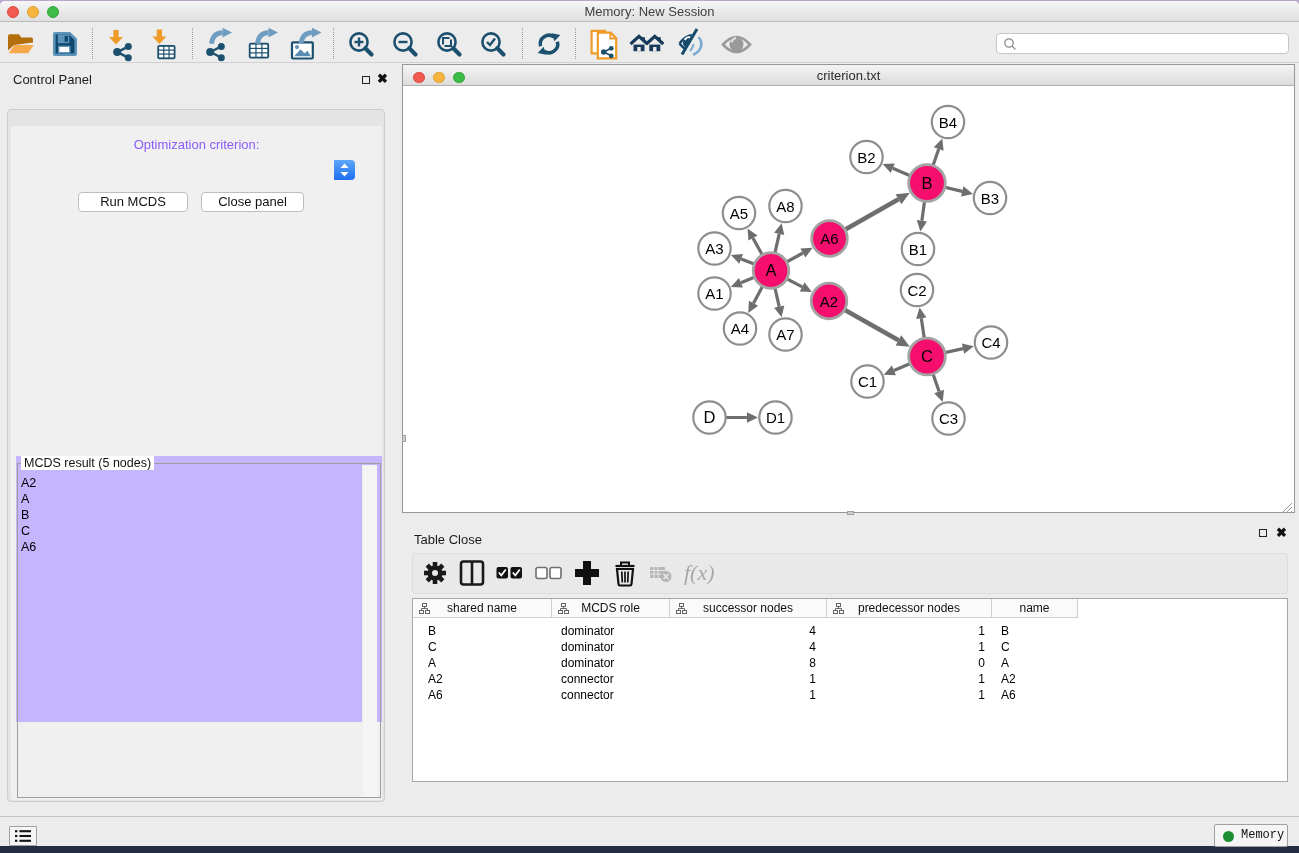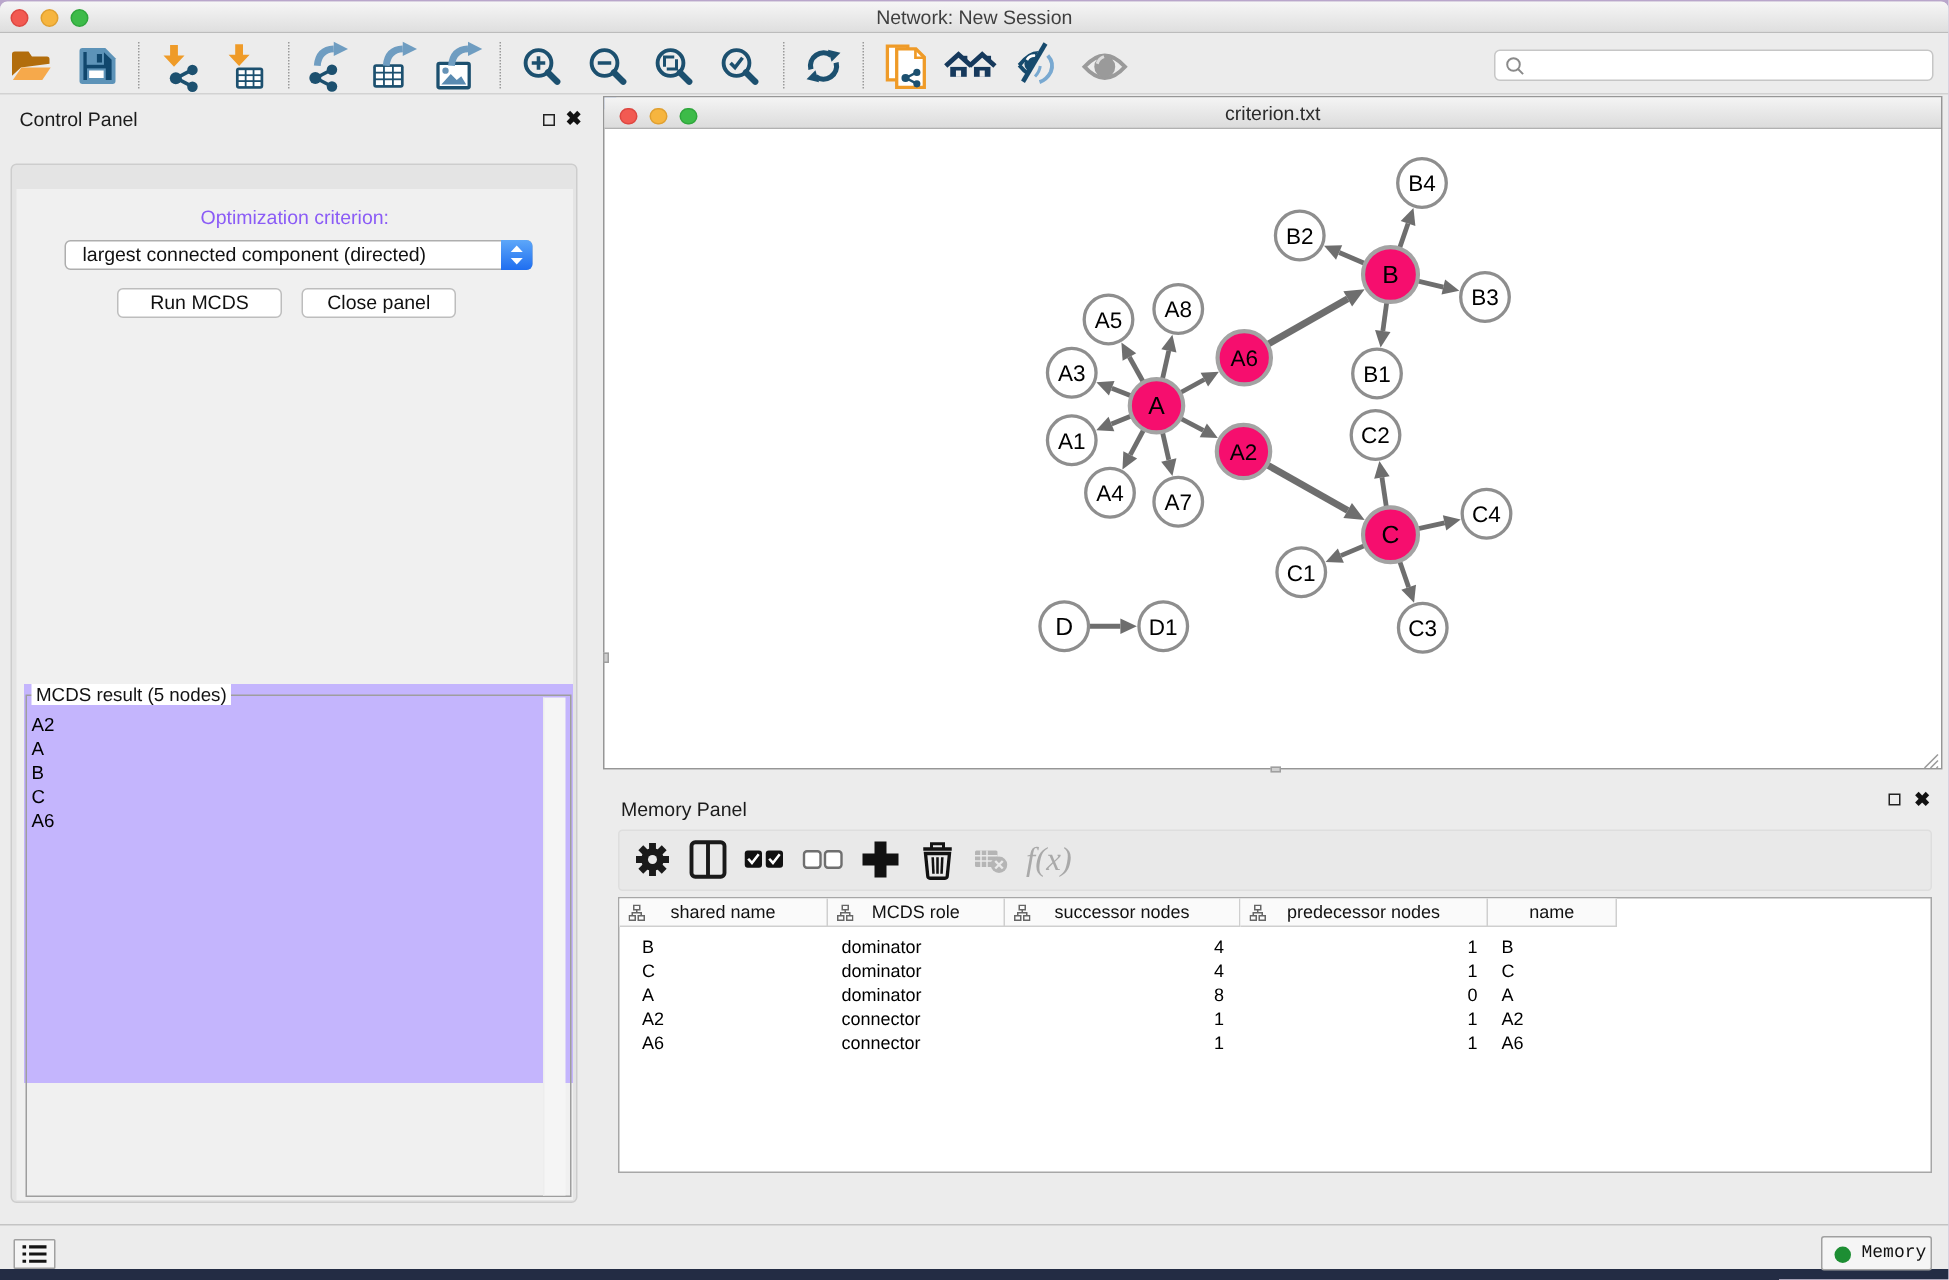--- a/index.html
+++ b/index.html
@@ -63,21 +63,21 @@
 #tptabs { left:672px; top:790px; }
 </style>
 </head>
 <body>
 <div id="bottomdesk" class="abs"></div>
 <div id="win" class="abs">
   <div id="titlebar" class="abs">
     <div id="tb-r" class="tl abs"></div>
       <div id="tb-y" class="tl abs"></div>
       <div id="tb-g" class="tl abs"></div>
-    <div class="title">Network: New Session</div>
+    <div class="title">Memory: New Session</div>
   </div>
   <div id="toolbar" class="abs">
     <div class="tsep abs" style="left:92px"></div>
     <div class="tsep abs" style="left:192px"></div>
     <div class="tsep abs" style="left:333px"></div>
     <div class="tsep abs" style="left:522px"></div>
     <div class="tsep abs" style="left:575px"></div>
     <svg class="abs" style="left:0;top:0" width="1299" height="40" viewBox="0 0 1299 40">
         <path d="M8,27.5 L8,13.2 Q8,11.3 9.9,11.3 L19,11.3 L21.3,14.6 L31.3,14.6 Q33,14.6 33,16.4 L33,19.5 L14,22 Z" fill="#b26d0c"></path>
 <polygon points="8.6,30.3 28.2,30.3 33.8,22 14.3,22" fill="#f6a94b"></polygon>
@@ -224,21 +224,20 @@
         </svg>
     </div>
   </div>
 
   <div id="cp-title" class="abs">Control Panel</div>
   <div class="fbtn abs" style="left:362px"></div>
   <div class="xbtn abs" style="left:377px">✖</div>
   <div id="cp-panel" class="abs"></div>
   <div id="cp-inner" class="abs"></div>
   <div id="opt-label" class="abs">Optimization criterion:</div>
-  <div id="combo" class="abs">largest connected component (directed)</div>
   <div id="combo-step" class="abs">
     <svg width="21" height="20" viewBox="0 0 21 20">
         <path d="M6.5 8 L10.5 3.6 L14.5 8 Z" fill="#fff"></path>
         <path d="M6.5 12 L10.5 16.4 L14.5 12 Z" fill="#fff"></path>
       </svg>
   </div>
   <div id="btn-run" class="btn abs">Run MCDS</div>
   <div id="btn-close" class="btn abs">Close panel</div>
   <div id="fieldset" class="abs">
     <div id="fieldset-border" class="abs"></div>
@@ -344,21 +343,21 @@
         <g stroke="#9a9a9a" stroke-width="1">
           <line x1="11" y1="2" x2="2" y2="11"></line>
           <line x1="11" y1="6" x2="6" y2="11"></line>
           <line x1="11" y1="10" x2="10" y2="11"></line>
         </g>
       </svg>
 <div class="abs" style="left:-1px;top:370px;width:4px;height:7px;background:#cfcfcf;border:1px solid #9f9f9f"></div>
 <div class="abs" style="left:444px;top:446px;width:7px;height:4px;background:#cfcfcf;border:1px solid #9f9f9f"></div>
     </div>
 
-  <div id="tp-title" class="abs">Memory Panel</div>
+  <div id="tp-title" class="abs">Table Close</div>
   <div class="fbtn abs" style="left:1259px;top:528px"></div>
   <div class="xbtn abs" style="left:1276px;top:524px">✖</div>
   <div id="tp-toolbar" class="abs"></div>
   <svg class="abs" style="left:412px;top:552px" width="876" height="41" viewBox="0 0 876 41">
       <line x1="23" y1="20" x2="34.0" y2="20.0" stroke="#1a1a1a" stroke-width="4.6"></line>
       <line x1="23" y1="20" x2="30.8" y2="27.8" stroke="#1a1a1a" stroke-width="4.6"></line>
       <line x1="23" y1="20" x2="23.0" y2="31.0" stroke="#1a1a1a" stroke-width="4.6"></line>
       <line x1="23" y1="20" x2="15.2" y2="27.8" stroke="#1a1a1a" stroke-width="4.6"></line>
       <line x1="23" y1="20" x2="12.0" y2="20.0" stroke="#1a1a1a" stroke-width="4.6"></line>
       <line x1="23" y1="20" x2="15.2" y2="12.2" stroke="#1a1a1a" stroke-width="4.6"></line>

